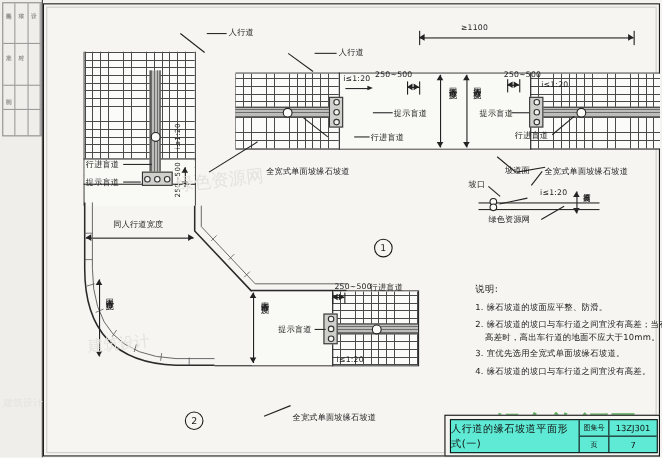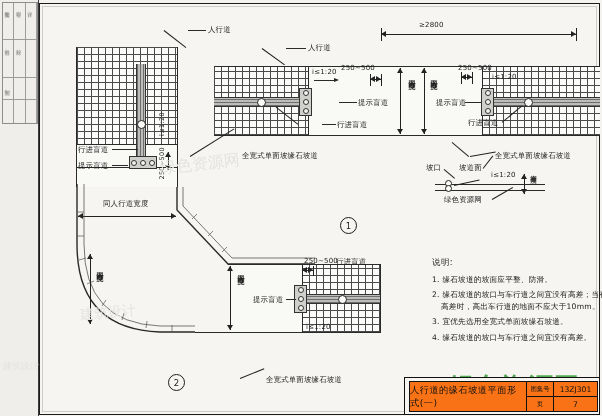--- a/index.html
+++ b/index.html
@@ -97,21 +97,21 @@
   
   .notes{position:absolute;left:392px;top:253px;width:200px;color:#1a1a1a;}
   .notes h4{margin:0 0 6px 0;font-size:8.4px;font-weight:normal;letter-spacing:.5px;}
   .notes ol{margin:0;padding:0;list-style:none;}
   .notes li{font-size:7.6px;line-height:1.55;margin-bottom:3.5px;
             letter-spacing:.25px;text-indent:0;}
   .notes li .ind{display:block;padding-left:9px;}
 
   
   .tb{position:absolute;left:409px;top:381px;width:187px;height:29px;
-      border:1.3px solid #111;display:flex;background:#f97316;z-index:8;justify-content:flex-end;}
+      border:1.3px solid #111;display:flex;background:#5eead4;z-index:8;justify-content:flex-end;}
   .tb-title{flex:1;display:flex;align-items:center;justify-content:center;
             font-size:9.2px;color:#111;letter-spacing:.5px;border-right:1.2px solid #111;}
   .tb-right{width:70px;display:flex;flex-direction:column;}
   .tb-row{flex:1;display:flex;border-bottom:1.1px solid #111;}
   .tb-row:last-child{border-bottom:none;}
   .tb-k{width:26px;display:flex;align-items:center;justify-content:center;
         font-size:6.4px;color:#111;border-right:1.1px solid #111;}
   .tb-v{flex:1;display:flex;align-items:center;justify-content:center;
         font-size:7.6px;color:#111;}
   .tb-outline{position:absolute;left:404px;top:377px;width:194px;height:36px;
@@ -145,21 +145,21 @@
 
   <div class="sheet">
     <div class="innerframe"></div>
 
     <div class="wm-faint" style="left:120px;top:150px;font-size:16px;transform:rotate(-6deg);">绿色资源网</div>
     <div class="wm-faint" style="left:40px;top:300px;font-size:14px;transform:rotate(-5deg);">建筑设计</div>
 
     <div class="tick ln" style="left:341px;top:24px;height:13px;"></div>
     <div class="tick ln" style="left:536px;top:24px;height:13px;"></div>
     <div class="dimline" style="left:341px;top:30px;width:195px;"></div>
-    <div class="t num" style="left:379px;top:18px;">≥2800</div>
+    <div class="t num" style="left:379px;top:18px;">≥1100</div>
 
     <div class="ln lnh" style="left:174px;top:62px;width:386px;height:1.4px;"></div>
     <div class="ln lnh" style="left:174px;top:131px;width:386px;height:1.4px;"></div>
 
     <div class="hatch" style="left:174px;top:63px;width:94px;height:68px;"></div>
 
     <div class="hatch" style="left:442px;top:63px;width:118px;height:68px;"></div>
 
     <div style="position:absolute;left:268px;top:63px;width:174px;height:68px;background:#f9f9f6;"></div>
     <div class="ln lnv" style="left:268px;top:62px;height:70px;"></div>
@@ -215,21 +215,21 @@
 
     <div class="tv" style="left:390px;top:70px;">同人行道宽度</div>
     <div class="dimv" style="left:384px;top:64px;height:66px;"></div>
 
     <div class="t" style="left:455px;top:148px;">全宽式单面坡缘石坡道</div>
     <div class="lead" style="left:430px;top:152px;width:26px;transform:rotate(-10deg);"></div>
     <div class="lead" style="left:412px;top:138px;width:22px;transform:rotate(40deg);"></div>
 
     <div class="t" style="left:386px;top:160px;">坡口</div>
     <div class="lead" style="left:404px;top:165px;width:14px;transform:rotate(40deg);"></div>
-    <div class="t" style="left:419px;top:160px;">坡道面</div>
+    <div class="t" style="left:419px;top:147px;">坡道面</div>
     <div class="lead" style="left:443px;top:164px;width:16px;transform:rotate(-52deg);"></div>
 
     <div class="t num" style="left:451px;top:168px;">i≤1:20</div>
     <div class="tv" style="left:490px;top:166px;font-size:6.6px;">缘石高度</div>
     <div class="dimv" style="left:484px;top:170px;height:20px;"></div>
 
     <div class="ln lnh" style="left:395px;top:180px;width:110px;height:1.3px;"></div>
     <div class="ln lnh" style="left:395px;top:186px;width:110px;height:1.3px;"></div>
     <div class="lead" style="left:414px;top:181px;width:26px;transform:rotate(-12deg);"></div>
     <div class="circ" style="left:405px;top:176px;width:5px;height:5px;"></div>

